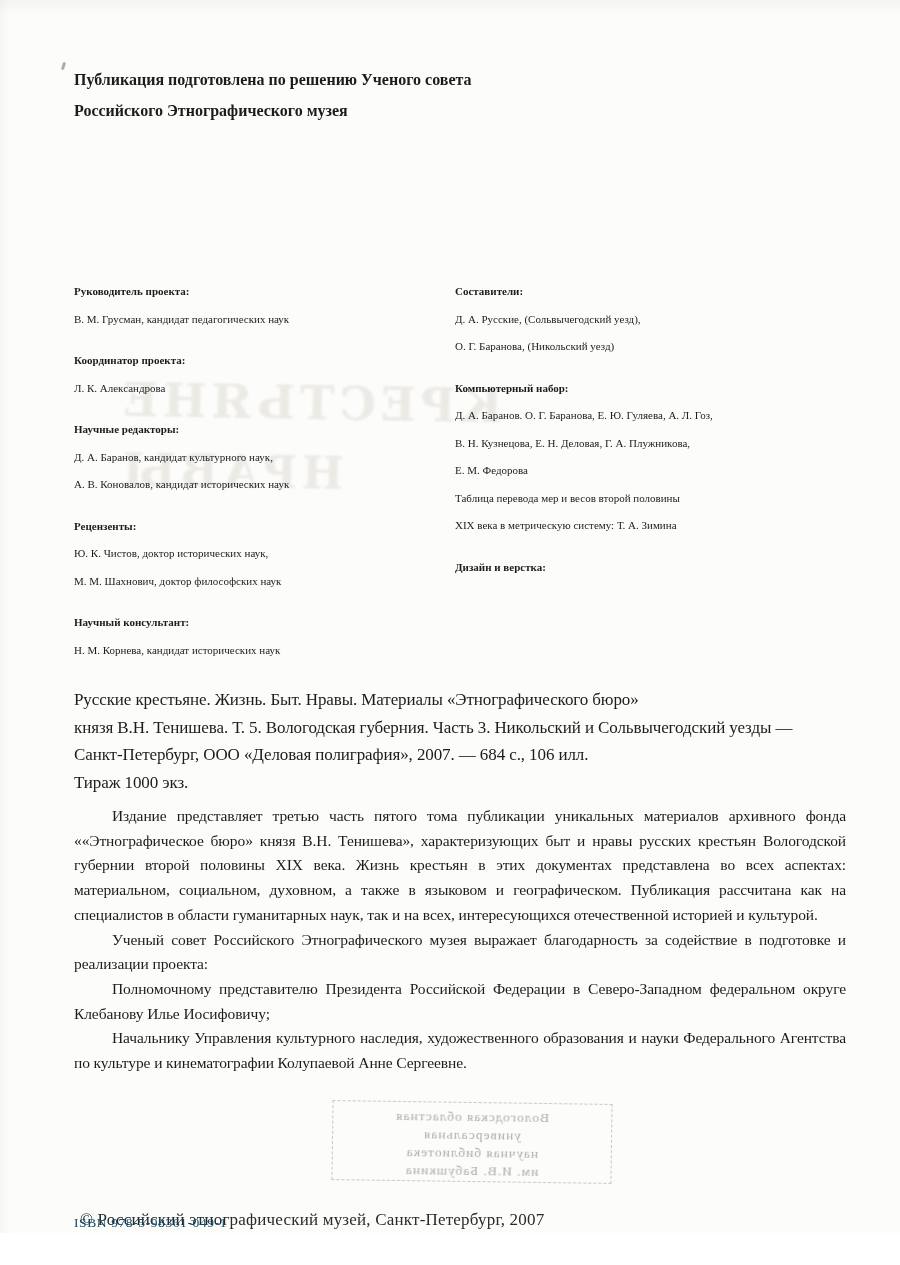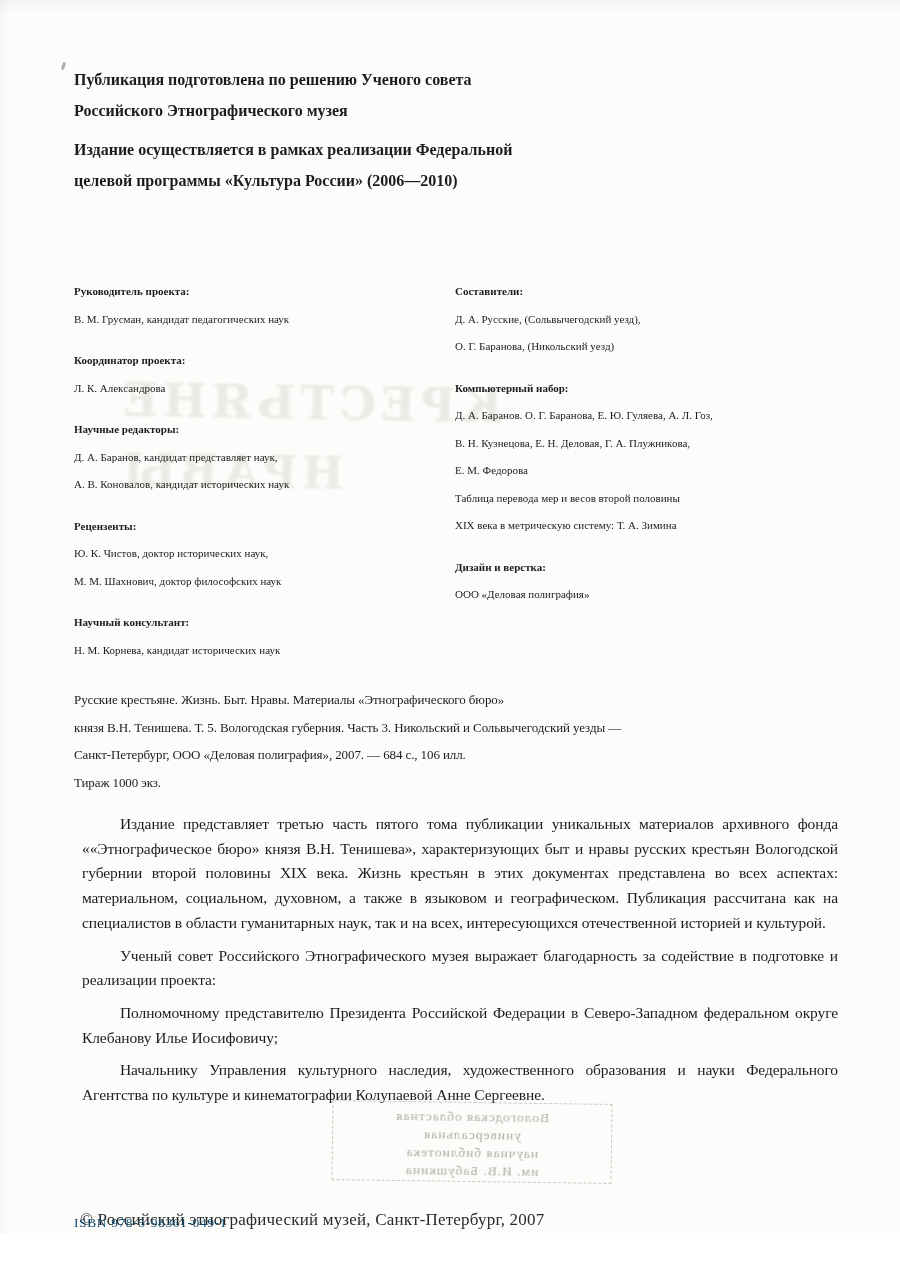--- a/index.html
+++ b/index.html
@@ -40,24 +40,24 @@
   .note.n2{top:134px;}
 
   .col{position:absolute;top:278px;font-size:11px;line-height:27.5px;}
   .col.leftcol{left:74px;width:378px;}
   .col.rightcol{left:455px;width:432px;}
   .group{margin-bottom:14px;}
   .gtitle{font-weight:bold;}
   .cline .i{}
   .cline .r{font-style:normal;}
 
-  .biblio{position:absolute;left:74px;top:686px;width:790px;font-size:13px;line-height:27.5px;letter-spacing:-0.1px;}
+  .biblio{position:absolute;left:74px;top:686px;width:790px;font-size:17px;line-height:27.5px;letter-spacing:-0.1px;}
 
   .annotation{position:absolute;left:74px;top:804px;width:772px;font-size:15.5px;line-height:24.7px;text-align:justify;letter-spacing:-0.1px;}
-  .annotation p{margin:8px;text-indent:38px;}
+  .annotation p{margin:0;text-indent:38px;}
 
   .stamp{
     position:absolute;left:332px;top:1102px;width:280px;height:80px;
     transform:scaleX(-1) rotate(-0.8deg);
     border:1px dashed rgba(150,158,140,0.55);
     box-sizing:border-box;
     color:#aab1a3;
     font-size:13.5px;line-height:18px;text-align:center;
     padding-top:5px;letter-spacing:1px;
     filter:blur(0.4px);
@@ -74,37 +74,33 @@
 
   <div class="speck"></div>
   <div class="ghost g1">КРЕСТЬЯНЕ</div>
   <div class="ghost g2">НРАВЫ</div>
 
   <div class="note n1">
     <div>Публикация подготовлена по решению Ученого совета</div>
     <div>Российского Этнографического музея</div>
   </div>
 
-  <div class="note n2">
-    <div>Издание осуществляется в рамках реализации Федеральной</div>
-    <div>целевой программы «Культура России» (2006—2010)</div>
-  </div>
 
   <div class="col leftcol">
     <div class="group">
       <div class="gtitle">Руководитель проекта:</div>
       <div class="cline"><span class="i">В. М. Грусман</span><span class="r">, кандидат педагогических наук</span></div>
     </div>
     <div class="group">
       <div class="gtitle">Координатор проекта:</div>
       <div class="cline"><span class="i">Л. К. Александрова</span></div>
     </div>
     <div class="group">
       <div class="gtitle">Научные редакторы:</div>
-      <div class="cline"><span class="i">Д. А. Баранов</span><span class="r">, кандидат представляет наук,</span></div>
+      <div class="cline"><span class="i">Д. А. Баранов</span><span class="r">, кандидат культурного наук,</span></div>
       <div class="cline"><span class="i">А. В. Коновалов</span><span class="r">, кандидат исторических наук</span></div>
     </div>
     <div class="group">
       <div class="gtitle">Рецензенты:</div>
       <div class="cline"><span class="i">Ю. К. Чистов</span><span class="r">, доктор исторических наук,</span></div>
       <div class="cline"><span class="i">М. М. Шахнович</span><span class="r">, доктор философских наук</span></div>
     </div>
     <div class="group">
       <div class="gtitle">Научный консультант:</div>
       <div class="cline"><span class="i">Н. М. Корнева</span><span class="r">, кандидат исторических наук</span></div>
@@ -120,21 +116,20 @@
     <div class="group">
       <div class="gtitle">Компьютерный набор:</div>
       <div class="cline"><span class="i">Д. А. Баранов. О. Г. Баранова, Е. Ю. Гуляева, А. Л. Гоз,</span></div>
       <div class="cline"><span class="i">В. Н. Кузнецова, Е. Н. Деловая, Г. А. Плужникова,</span></div>
       <div class="cline"><span class="i">Е. М. Федорова</span></div>
       <div class="cline"><span class="r">Таблица перевода мер и весов второй половины</span></div>
       <div class="cline"><span class="r">XIX века в метрическую систему: </span><span class="i">Т. А. Зимина</span></div>
     </div>
     <div class="group">
       <div class="gtitle">Дизайн и верстка:</div>
-      <div class="cline"><span class="i">ООО «Деловая полиграфия»</span></div>
     </div>
   </div>
 
   <div class="biblio">
     <div>Русские крестьяне. Жизнь. Быт. Нравы. Материалы «Этнографического бюро»</div>
     <div>князя В.Н. Тенишева. Т. 5. Вологодская губерния. Часть 3. Никольский и Сольвычегодский уезды —</div>
     <div>Санкт-Петербург, ООО «Деловая полиграфия», 2007. — 684 с., 106 илл.</div>
     <div>Тираж 1000 экз.</div>
   </div>
 

